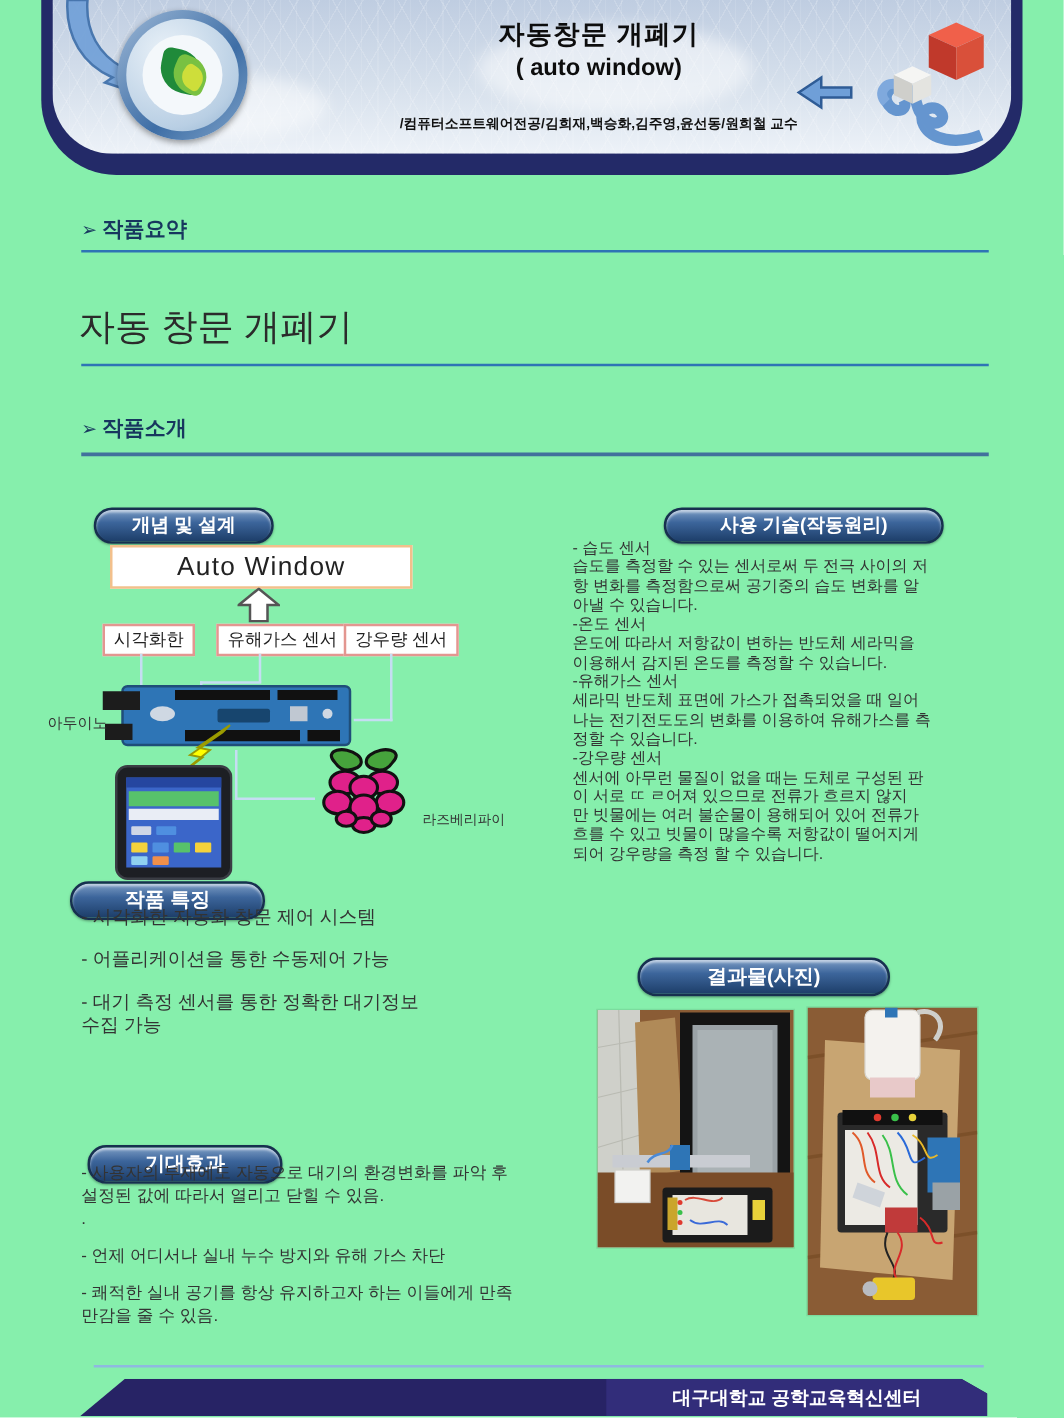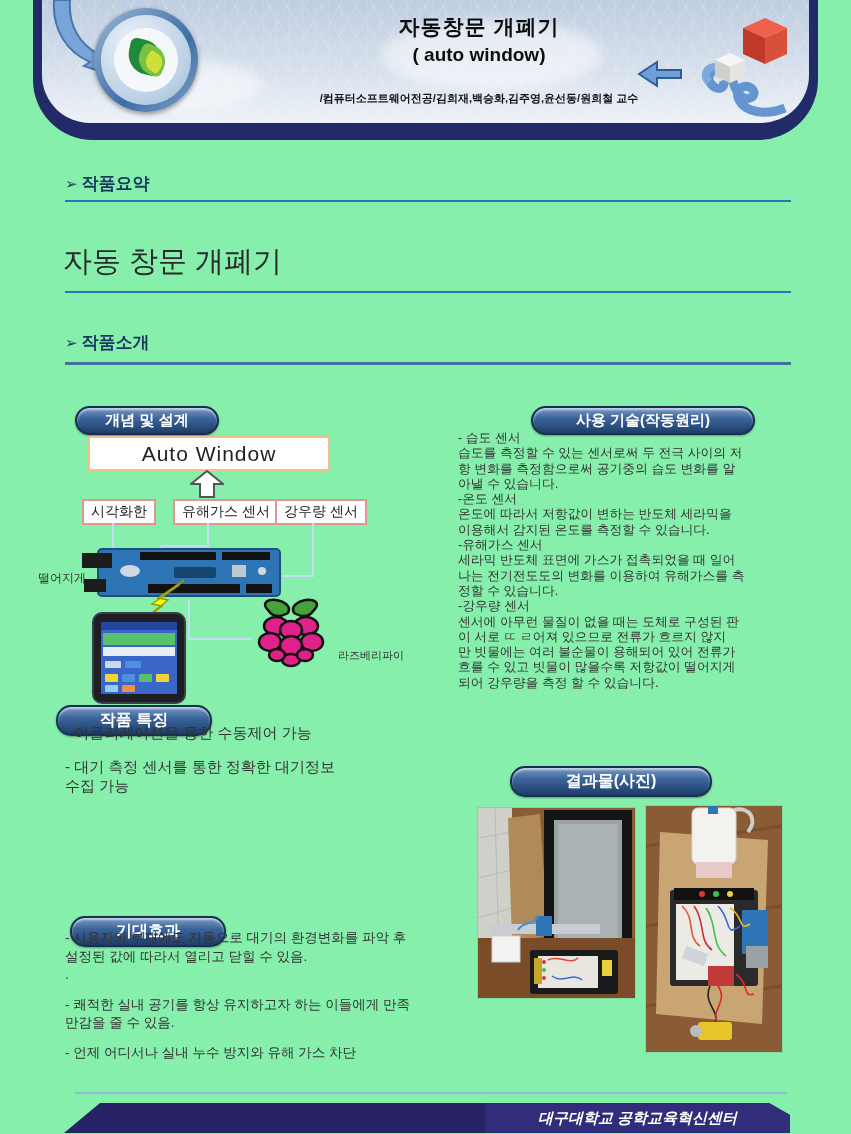--- a/index.html
+++ b/index.html
@@ -54,21 +54,21 @@
   .tech-text{position:absolute;left:458px;top:430px;width:356px;font-size:12.8px;line-height:15.3px;color:#333;}
   .feat-list{position:absolute;left:65px;top:724px;width:390px;font-size:15px;color:#333;}
   .feat-list div{margin-bottom:15px;}
   .eff-list{position:absolute;left:65px;top:929px;width:410px;font-size:13.5px;line-height:18.5px;color:#333;}
   .eff-list div{margin-bottom:11px;}
 
   
   .footer-bar{position:absolute;left:64px;top:1103px;width:726px;height:30px;
     clip-path:polygon(36px 0, 705px 0, 726px 12px, 726px 30px, 0 30px);background:#272365;}
   .footer-seg{position:absolute;left:421px;top:0;width:305px;height:30px;background:#322d7a;
-    display:flex;align-items:center;justify-content:center;color:#fff;font-size:15px;font-weight:bold;font-style:italic;}
+    display:flex;align-items:center;justify-content:center;color:#fff;font-size:15px;font-weight:bold;}
 
   .photo{position:absolute;box-shadow:0 0 0 1px rgba(0,0,0,.08);}
 </style>
 </head>
 <body>
 
 <div id="poster">
 
   <div class="hdr">
     <div class="hdr-inner">
@@ -156,21 +156,21 @@
     <rect x="2" y="36" width="22" height="13" fill="#1c1c1c"></rect>
     <rect x="58" y="9" width="76" height="8" fill="#111"></rect>
     <rect x="140" y="9" width="48" height="8" fill="#111"></rect>
     <rect x="66" y="41" width="92" height="9" fill="#111"></rect>
     <rect x="164" y="41" width="26" height="9" fill="#111"></rect>
     <rect x="92" y="24" width="42" height="11" rx="2" fill="#17456e"></rect>
     <ellipse cx="48" cy="28" rx="10" ry="6" fill="#cfd8e3"></ellipse>
     <rect x="150" y="22" width="14" height="12" fill="#c0c8d2"></rect>
     <circle cx="180" cy="28" r="4" fill="#cfd8e3"></circle>
   </svg>
-  <div class="diag-label" style="left:38px;top:570px;">떨어지게</div>
+  <div class="diag-label" style="left:38px;top:570px;">아두이노</div>
 
   <svg style="position:absolute;left:128px;top:578px;" width="60" height="52" viewBox="0 0 60 52">
     <polygon points="56,2 30,20 40,22 8,48 34,28 24,26 50,8" fill="#ffff00" stroke="#9a9a00" stroke-width="1.5"></polygon>
   </svg>
 
   <svg style="position:absolute;left:92px;top:612px;" width="94" height="92" viewBox="0 0 94 92">
     <rect x="1" y="1" width="92" height="90" rx="9" fill="#1d1f24" stroke="#3a3d44" stroke-width="2"></rect>
     <rect x="9" y="10" width="76" height="72" fill="#3b66c9"></rect>
     <rect x="9" y="10" width="76" height="8" fill="#2546a0"></rect>
     <rect x="11" y="21" width="72" height="12" fill="#57c26b"></rect>
@@ -215,20 +215,21 @@
 정할 수 있습니다.
 -강우량 센서
 센서에 아무런 물질이 없을 때는 도체로 구성된 판
 이 서로 ㄸ ㄹ어져 있으므로 전류가 흐르지 않지
 만 빗물에는 여러 불순물이 용해되어 있어 전류가
 흐를 수 있고 빗물이 많을수록 저항값이 떨어지게
 되어 강우량을 측정 할 수 있습니다.</div>
 
   <div class="pill" style="left:56px;top:683px;width:152px;height:27px;font-size:16px;">작품 특징</div>
   <div class="feat-list">
+    <div class="preline">- 시각화한 자동화 창문 제어 시스템</div>
     <div class="preline">- 어플리케이션을 통한 수동제어 가능</div>
     <div class="preline">- 대기 측정 센서를 통한 정확한 대기정보
 수집 가능</div>
   </div>
 
   <div class="pill" style="left:510px;top:744px;width:198px;height:27px;font-size:16px;">결과물(사진)</div>
 
   <svg class="photo" style="left:478px;top:808px;" width="157" height="190" viewBox="0 0 157 190">
     <rect width="157" height="190" fill="#8a5c35"></rect>
     <rect x="0" y="0" width="34" height="190" fill="#cfd0ca"></rect>
@@ -293,23 +294,23 @@
     </g>
     <rect x="52" y="216" width="34" height="18" rx="3" fill="#e8c62a"></rect>
     <circle cx="50" cy="225" r="6" fill="#b9bcc2"></circle>
   </svg>
 
   <div class="pill" style="left:70px;top:894px;width:152px;height:27px;font-size:16px;">기대효과</div>
   <div class="eff-list">
     <div class="preline">- 사용자의 부재에도 자동으로 대기의 환경변화를 파악 후
 설정된 값에 따라서 열리고 닫힐 수 있음.
 .</div>
+    <div class="preline">- 언제 어디서나 실내 누수 방지와 유해 가스 차단</div>
     <div class="preline">- 쾌적한 실내 공기를 항상 유지하고자 하는 이들에게 만족
 만감을 줄 수 있음.</div>
-    <div class="preline">- 언제 어디서나 실내 누수 방지와 유해 가스 차단</div>
   </div>
 
   <div class="rule-light" style="left:75px;top:1092px;width:712px;"></div>
   <div class="footer-bar">
     <div class="footer-seg">대구대학교 공학교육혁신센터</div>
   </div>
 
 </div>
 
 </body></html>

